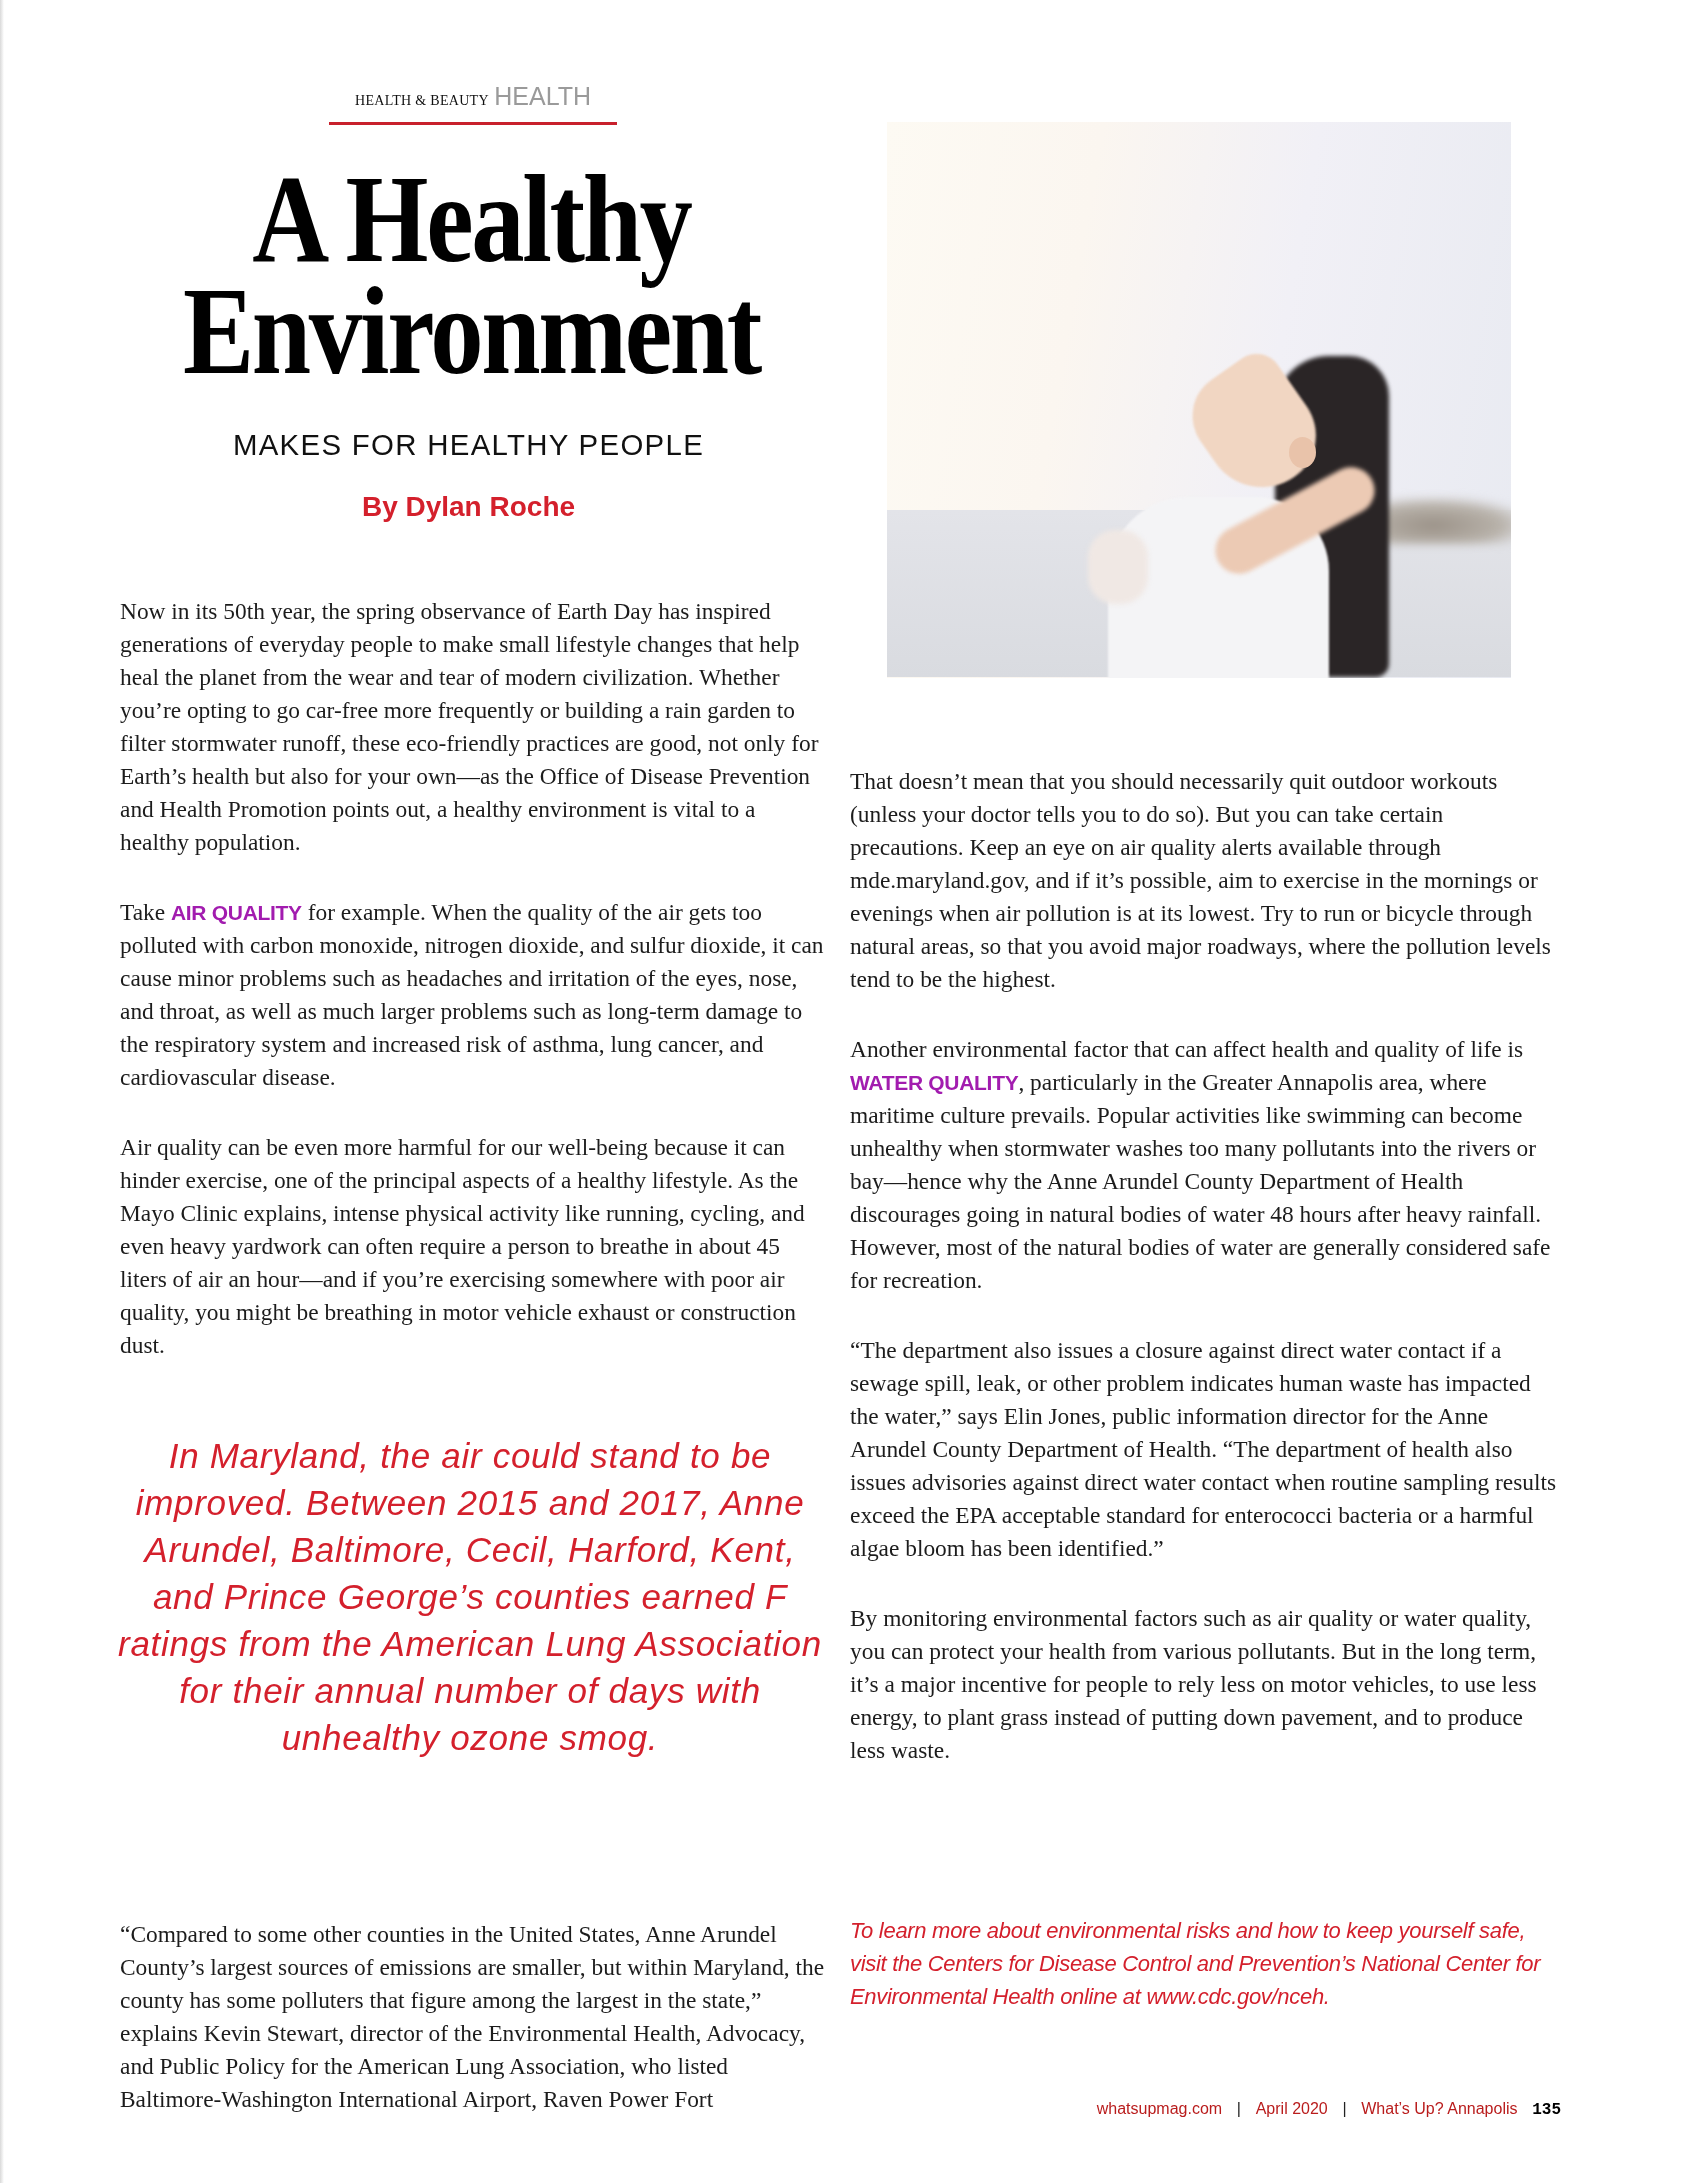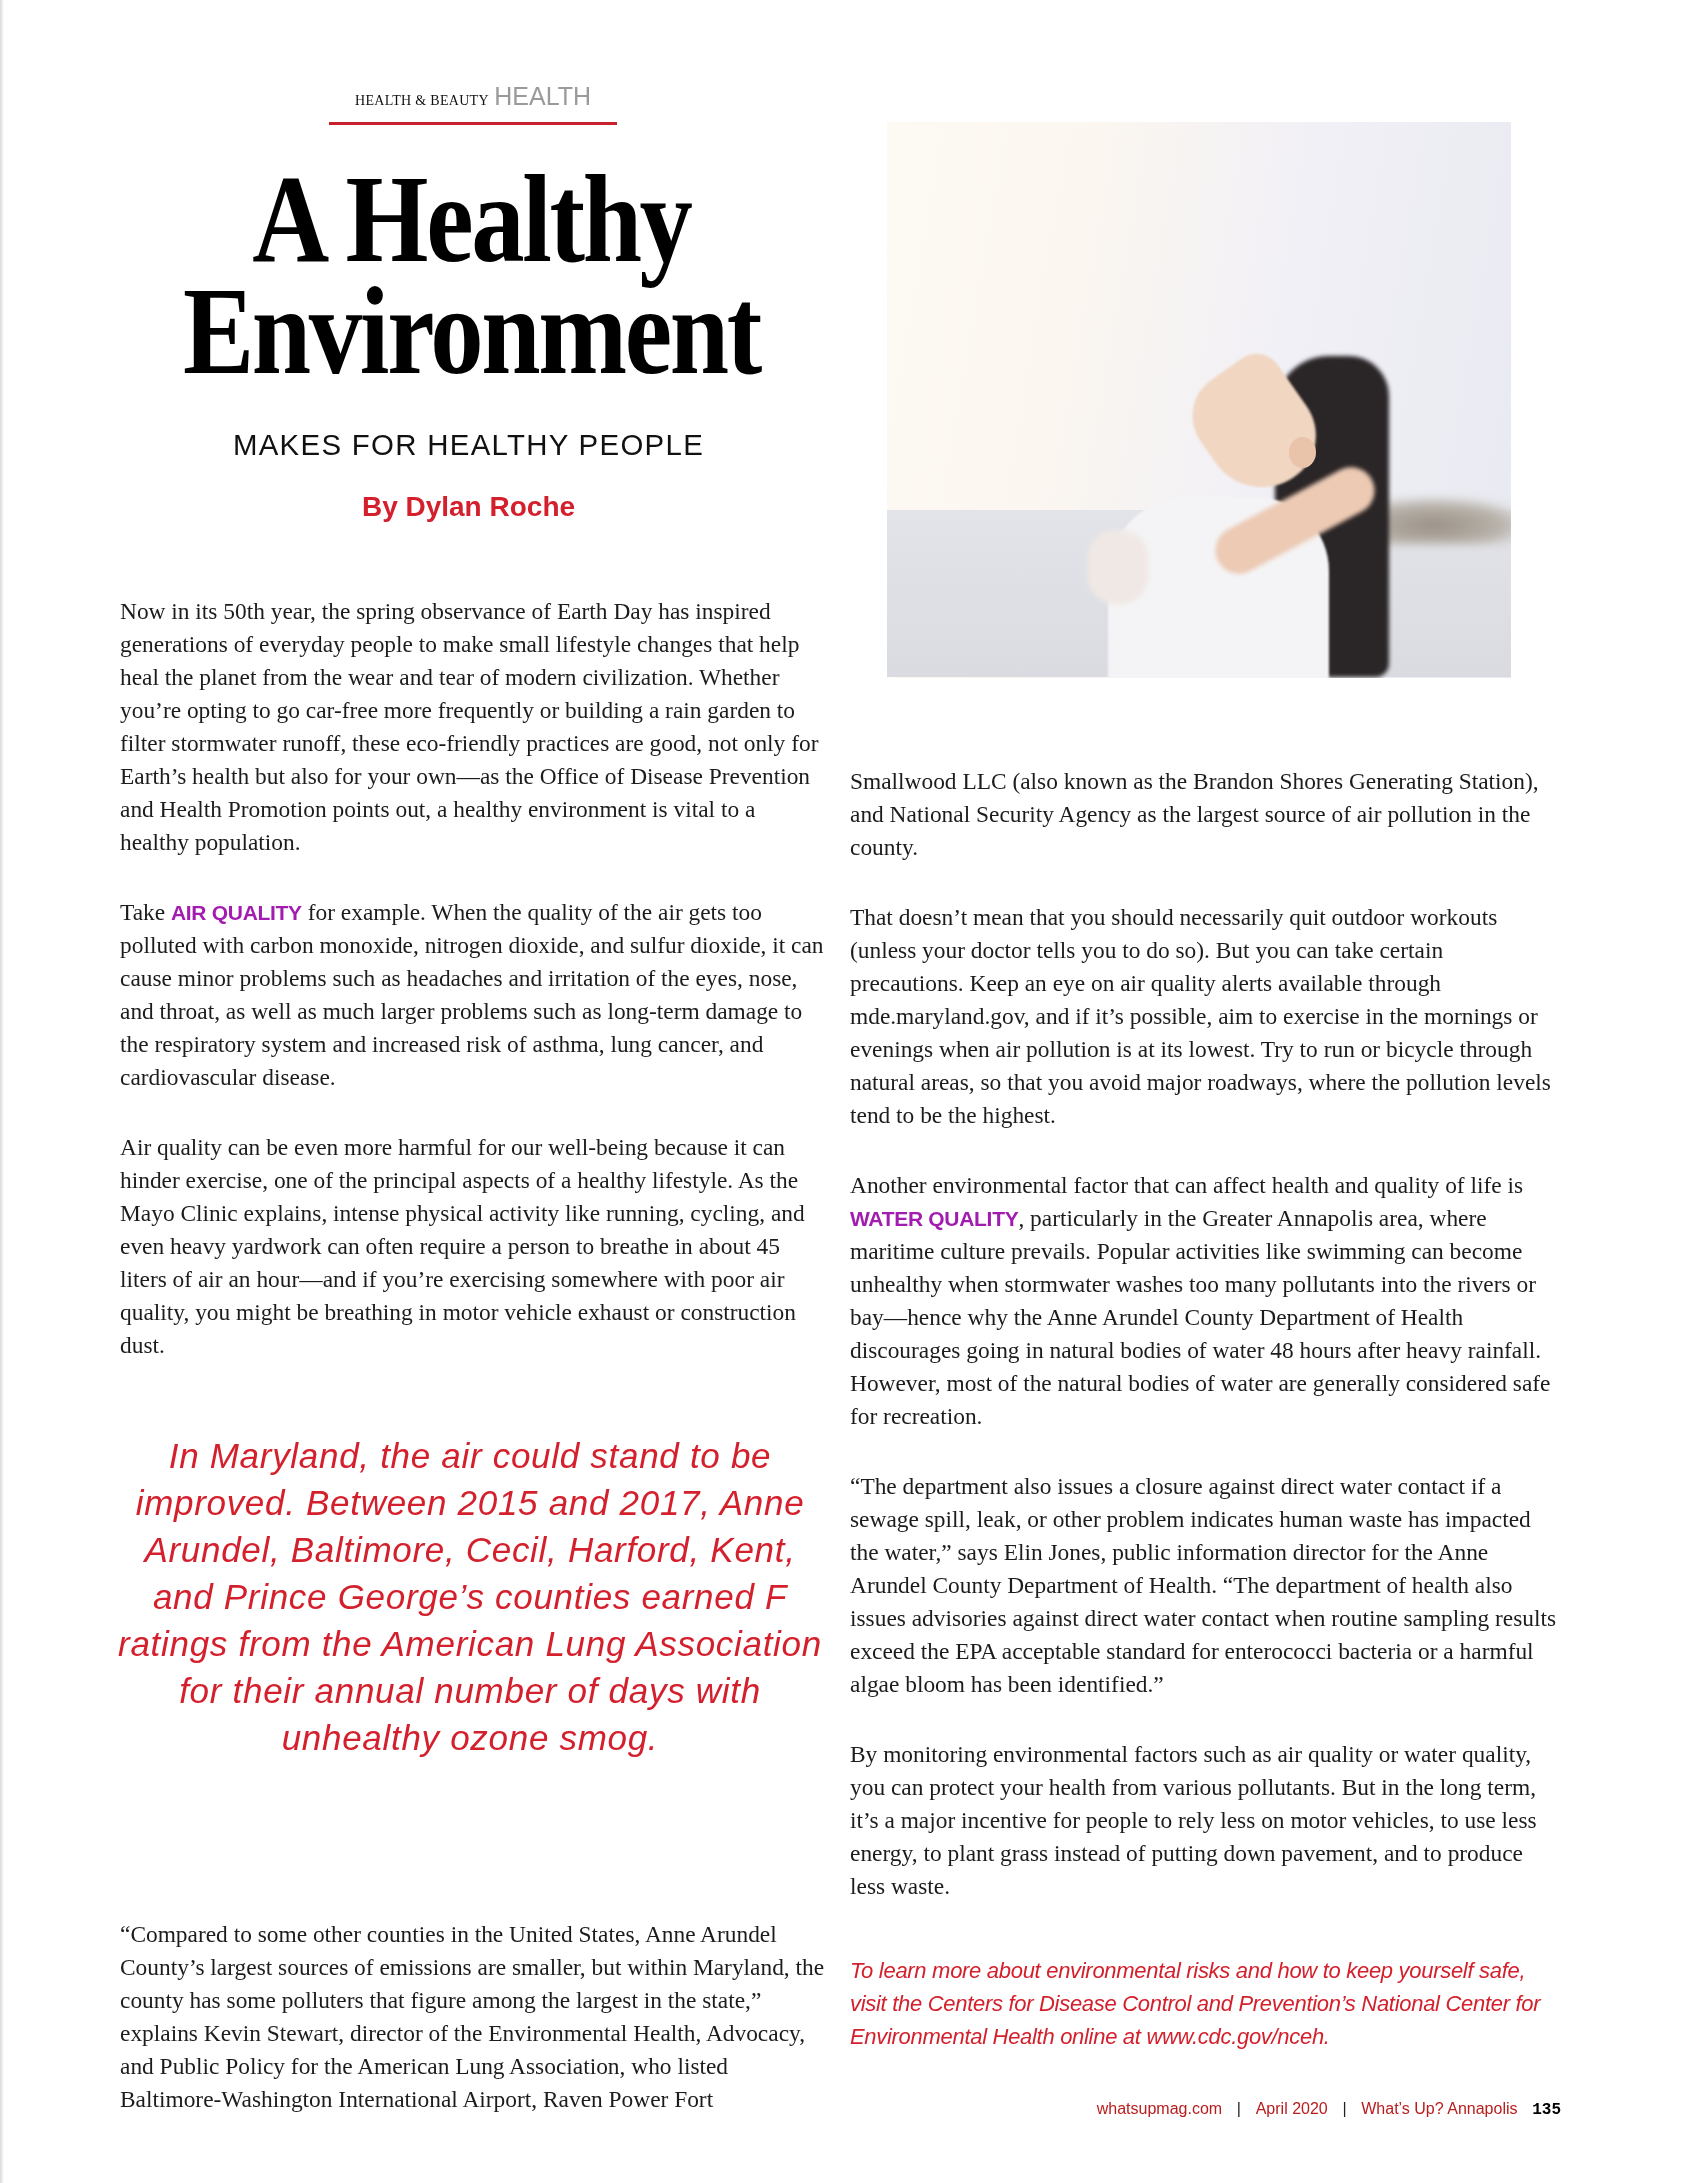--- a/index.html
+++ b/index.html
@@ -107,21 +107,21 @@
 
     .pullquote {
       position: absolute; left: 110px; top: 1432px; width: 720px;
       text-align: center; font-family: "Liberation Sans", sans-serif; font-style: italic;
       font-size: 35px; line-height: 47px; color: #d4202c; letter-spacing: 0.7px;
     }
 
     .col-left-bottom { left: 120px; top: 1881px; width: 709px; }
 
     .tagline {
-      position: absolute; left: 850px; top: 1954px; width: 716px;
+      position: absolute; left: 850px; top: 1914px; width: 716px;
       font-family: "Liberation Sans", sans-serif; font-style: italic;
       font-size: 22px; line-height: 33px; color: #d4202c; letter-spacing: -0.3px;
     }
 
     .footer {
       position: absolute; right: 120px; top: 2100px; white-space: nowrap;
       display: flex; align-items: baseline; gap: 14.7px;
     }
     .footer .folio-text {
       font-family: "Liberation Sans", sans-serif; font-size: 16px; color: #b91c1c;
@@ -166,21 +166,20 @@
   <p>Air quality can be even more harmful for our well-being because it can hinder exercise, one of the principal aspects of a healthy lifestyle. As the Mayo Clinic explains, intense physical activity like running, cycling, and even heavy yardwork can often require a person to breathe in about 45 liters of air an hour—and if you’re exercising somewhere with poor air quality, you might be breathing in motor vehicle exhaust or construction dust.</p>
 </div>
 
 <div class="pullquote">In Maryland, the air could stand to be improved. Between 2015 and 2017, Anne Arundel, Baltimore, Cecil, Harford, Kent, and Prince George’s counties earned F ratings from the American Lung Association for their annual number of days with unhealthy ozone smog.</div>
 
 <div class="col col-left-bottom">
   <p>“Compared to some other counties in the United States, Anne Arundel County’s largest sources of emissions are smaller, but within Maryland, the county has some polluters that figure among the largest in the state,” explains Kevin Stewart, director of the Environmental Health, Advocacy, and Public Policy for the American Lung Association, who listed Baltimore-Washington International Airport, Raven Power Fort</p>
 </div>
 
 <div class="col col-right-top">
-  <p>Smallwood LLC (also known as the Brandon Shores Generating Station), and National Security Agency as the largest source of air pollution in the county.</p>
   <p>That doesn’t mean that you should necessarily quit outdoor workouts (unless your doctor tells you to do so). But you can take certain precautions. Keep an eye on air quality alerts available through mde.maryland.gov, and if it’s possible, aim to exercise in the mornings or evenings when air pollution is at its lowest. Try to run or bicycle through natural areas, so that you avoid major roadways, where the pollution levels tend to be the highest.</p>
   <p><span>Another environmental factor that can affect health and quality of life is </span><span class="hl">WATER QUALITY</span><span>, particularly in the Greater Annapolis area, where maritime culture prevails. Popular activities like swimming can become unhealthy when stormwater washes too many pollutants into the rivers or bay—hence why the Anne Arundel County Department of Health discourages going in natural bodies of water 48 hours after heavy rainfall. However, most of the natural bodies of water are generally considered safe for recreation.</span></p>
   <p>“The department also issues a closure against direct water contact if a sewage spill, leak, or other problem indicates human waste has impacted the water,” says Elin Jones, public information director for the Anne Arundel County Department of Health. “The department of health also issues advisories against direct water contact when routine sampling results exceed the EPA acceptable standard for enterococci bacteria or a harmful algae bloom has been identified.”</p>
   <p>By monitoring environmental factors such as air quality or water quality, you can protect your health from various pollutants. But in the long term, it’s a major incentive for people to rely less on motor vehicles, to use less energy, to plant grass instead of putting down pavement, and to produce less waste.</p>
 </div>
 
 <div class="tagline">To learn more about environmental risks and how to keep yourself safe, visit the Centers for Disease Control and Prevention’s National Center for Environmental Health online at www.cdc.gov/nceh.</div>
 
 <div class="footer">
   <span class="folio-text">whatsupmag.com</span>

